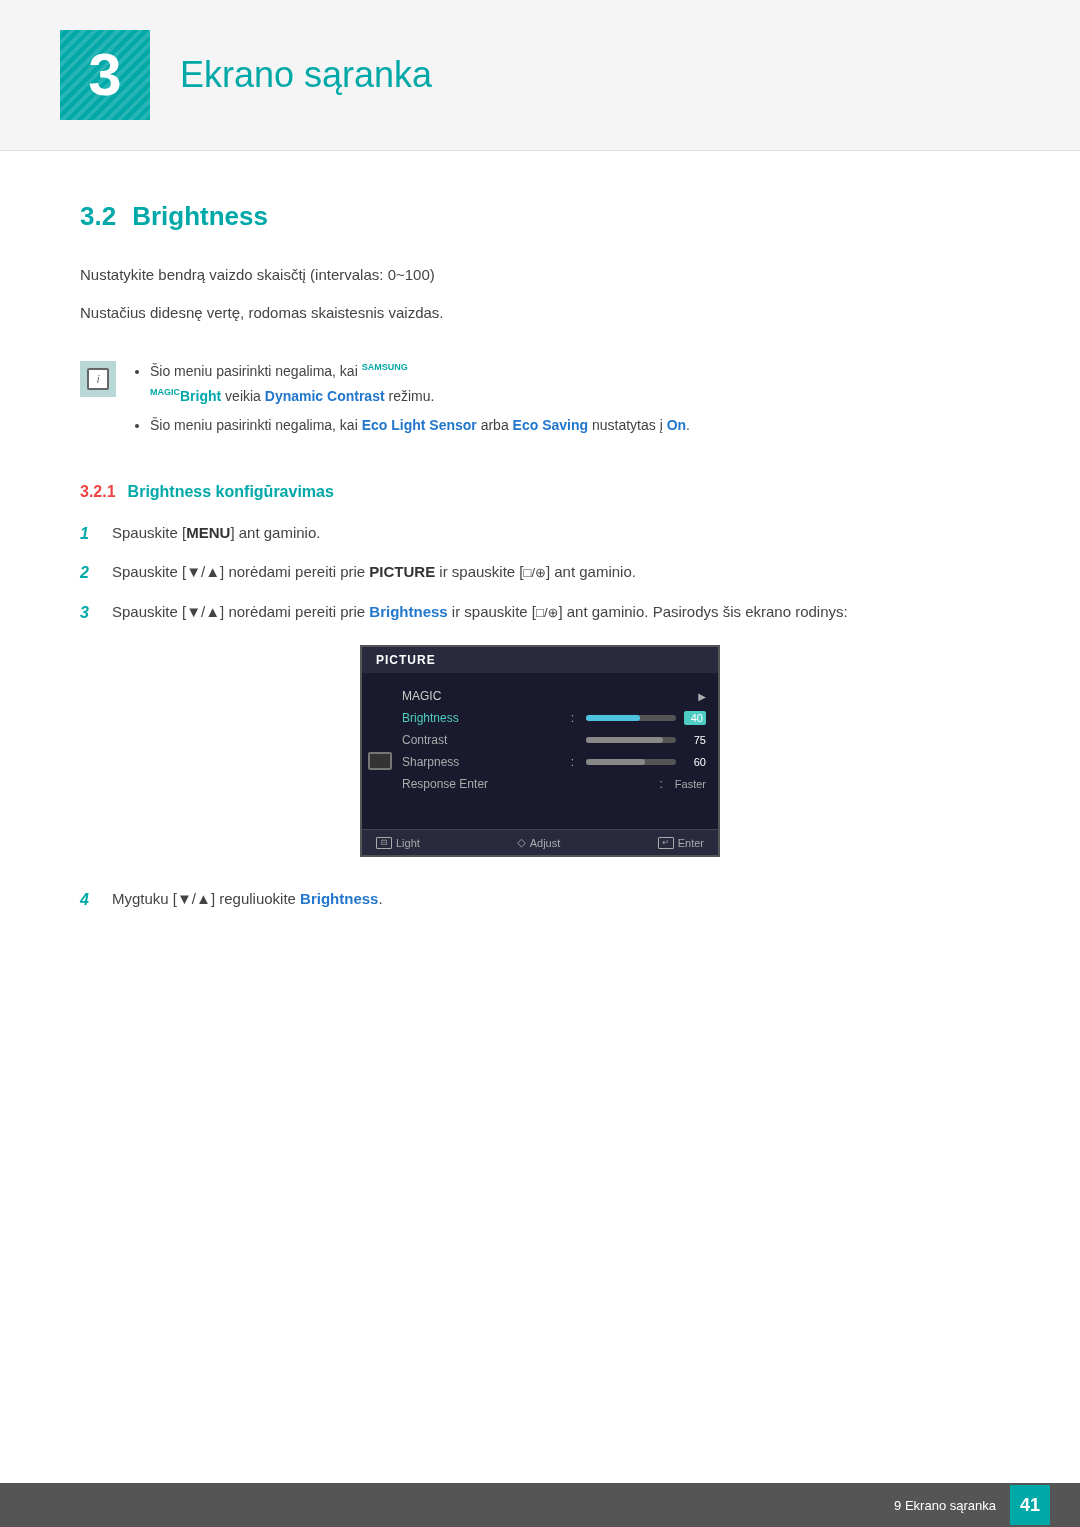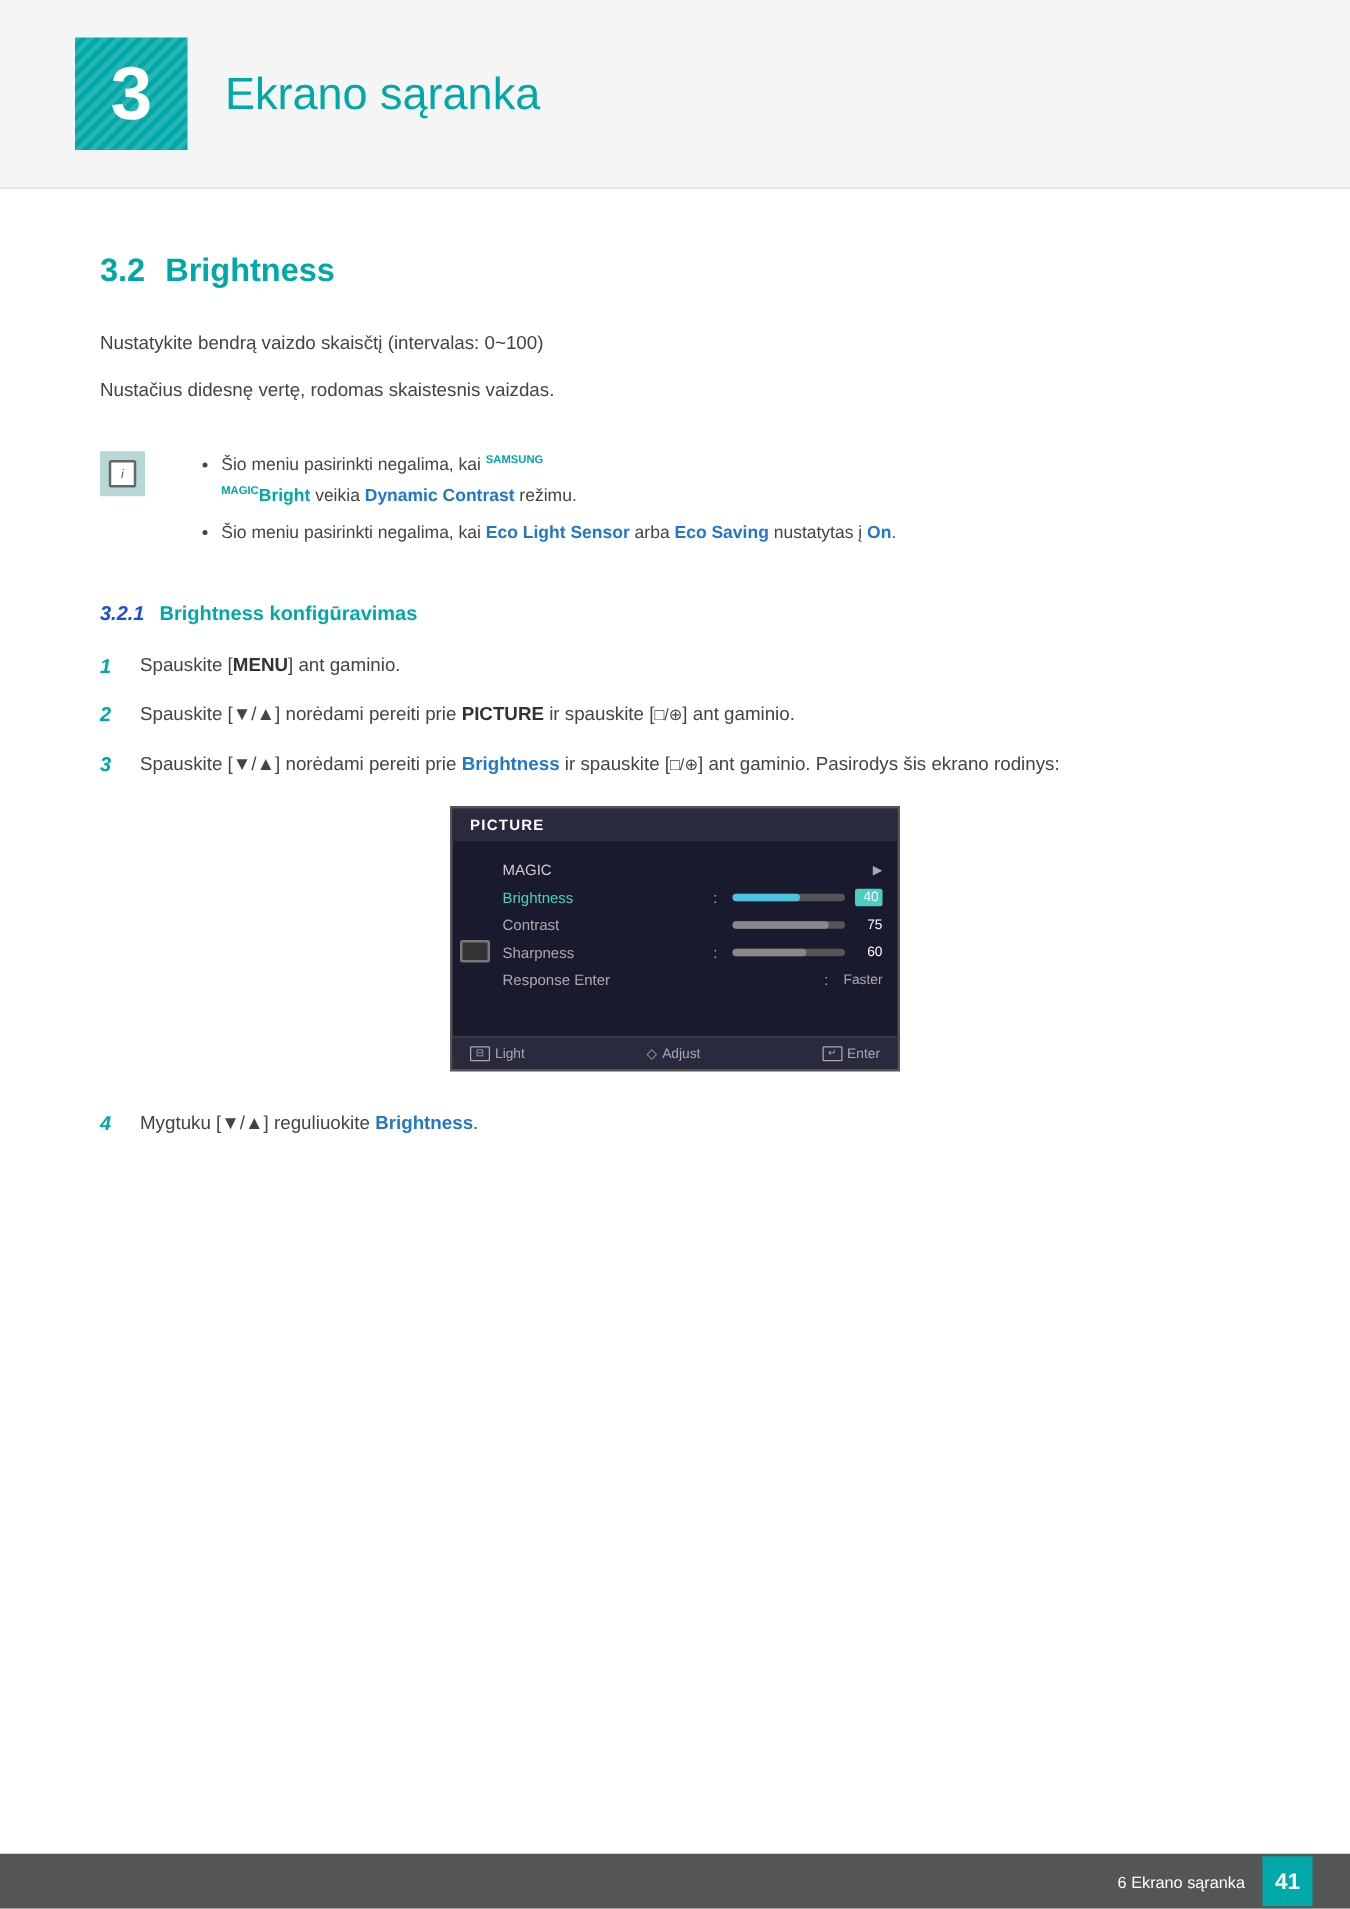--- a/index.html
+++ b/index.html
@@ -134,21 +134,20 @@
     .note-items {
       list-style: disc;
       padding-left: 18px;
       font-size: 14px;
       color: #444;
       line-height: 1.8;
     }
 
     .note-items li {
       margin-bottom: 4px;
-      margin-left: 27px;
     }
 
     .highlight-cyan {
       color: #00a8a8;
       font-weight: bold;
     }
 
     .highlight-blue {
       color: #2277cc;
       font-weight: bold;
@@ -158,22 +157,21 @@
     .subsection-heading {
       display: flex;
       align-items: baseline;
       gap: 12px;
       margin: 30px 0 20px 0;
     }
 
     .subsection-number {
       font-size: 16px;
       font-weight: bold;
-      color: #1d4ed8;
-      font-style: italic;
+      color: #ef4444;
     }
 
     .subsection-title {
       font-size: 16px;
       font-weight: bold;
       color: #00a8a8;
     }
 
     
     .steps-list {
@@ -548,15 +546,15 @@
   <div class="step-item">
     <span class="step-num">4</span>
     <span class="step-text">
       Mygtuku [▼/▲] reguliuokite <span class="highlight-blue">Brightness</span>.
     </span>
   </div>
 
 </div>
 
 <div class="footer">
-  <span class="footer-text">6 Ekrano sąranka</span>
+  <span class="footer-text">9 Ekrano sąranka</span>
   <div class="footer-page">41</div>
 </div>
 
 </body></html>

